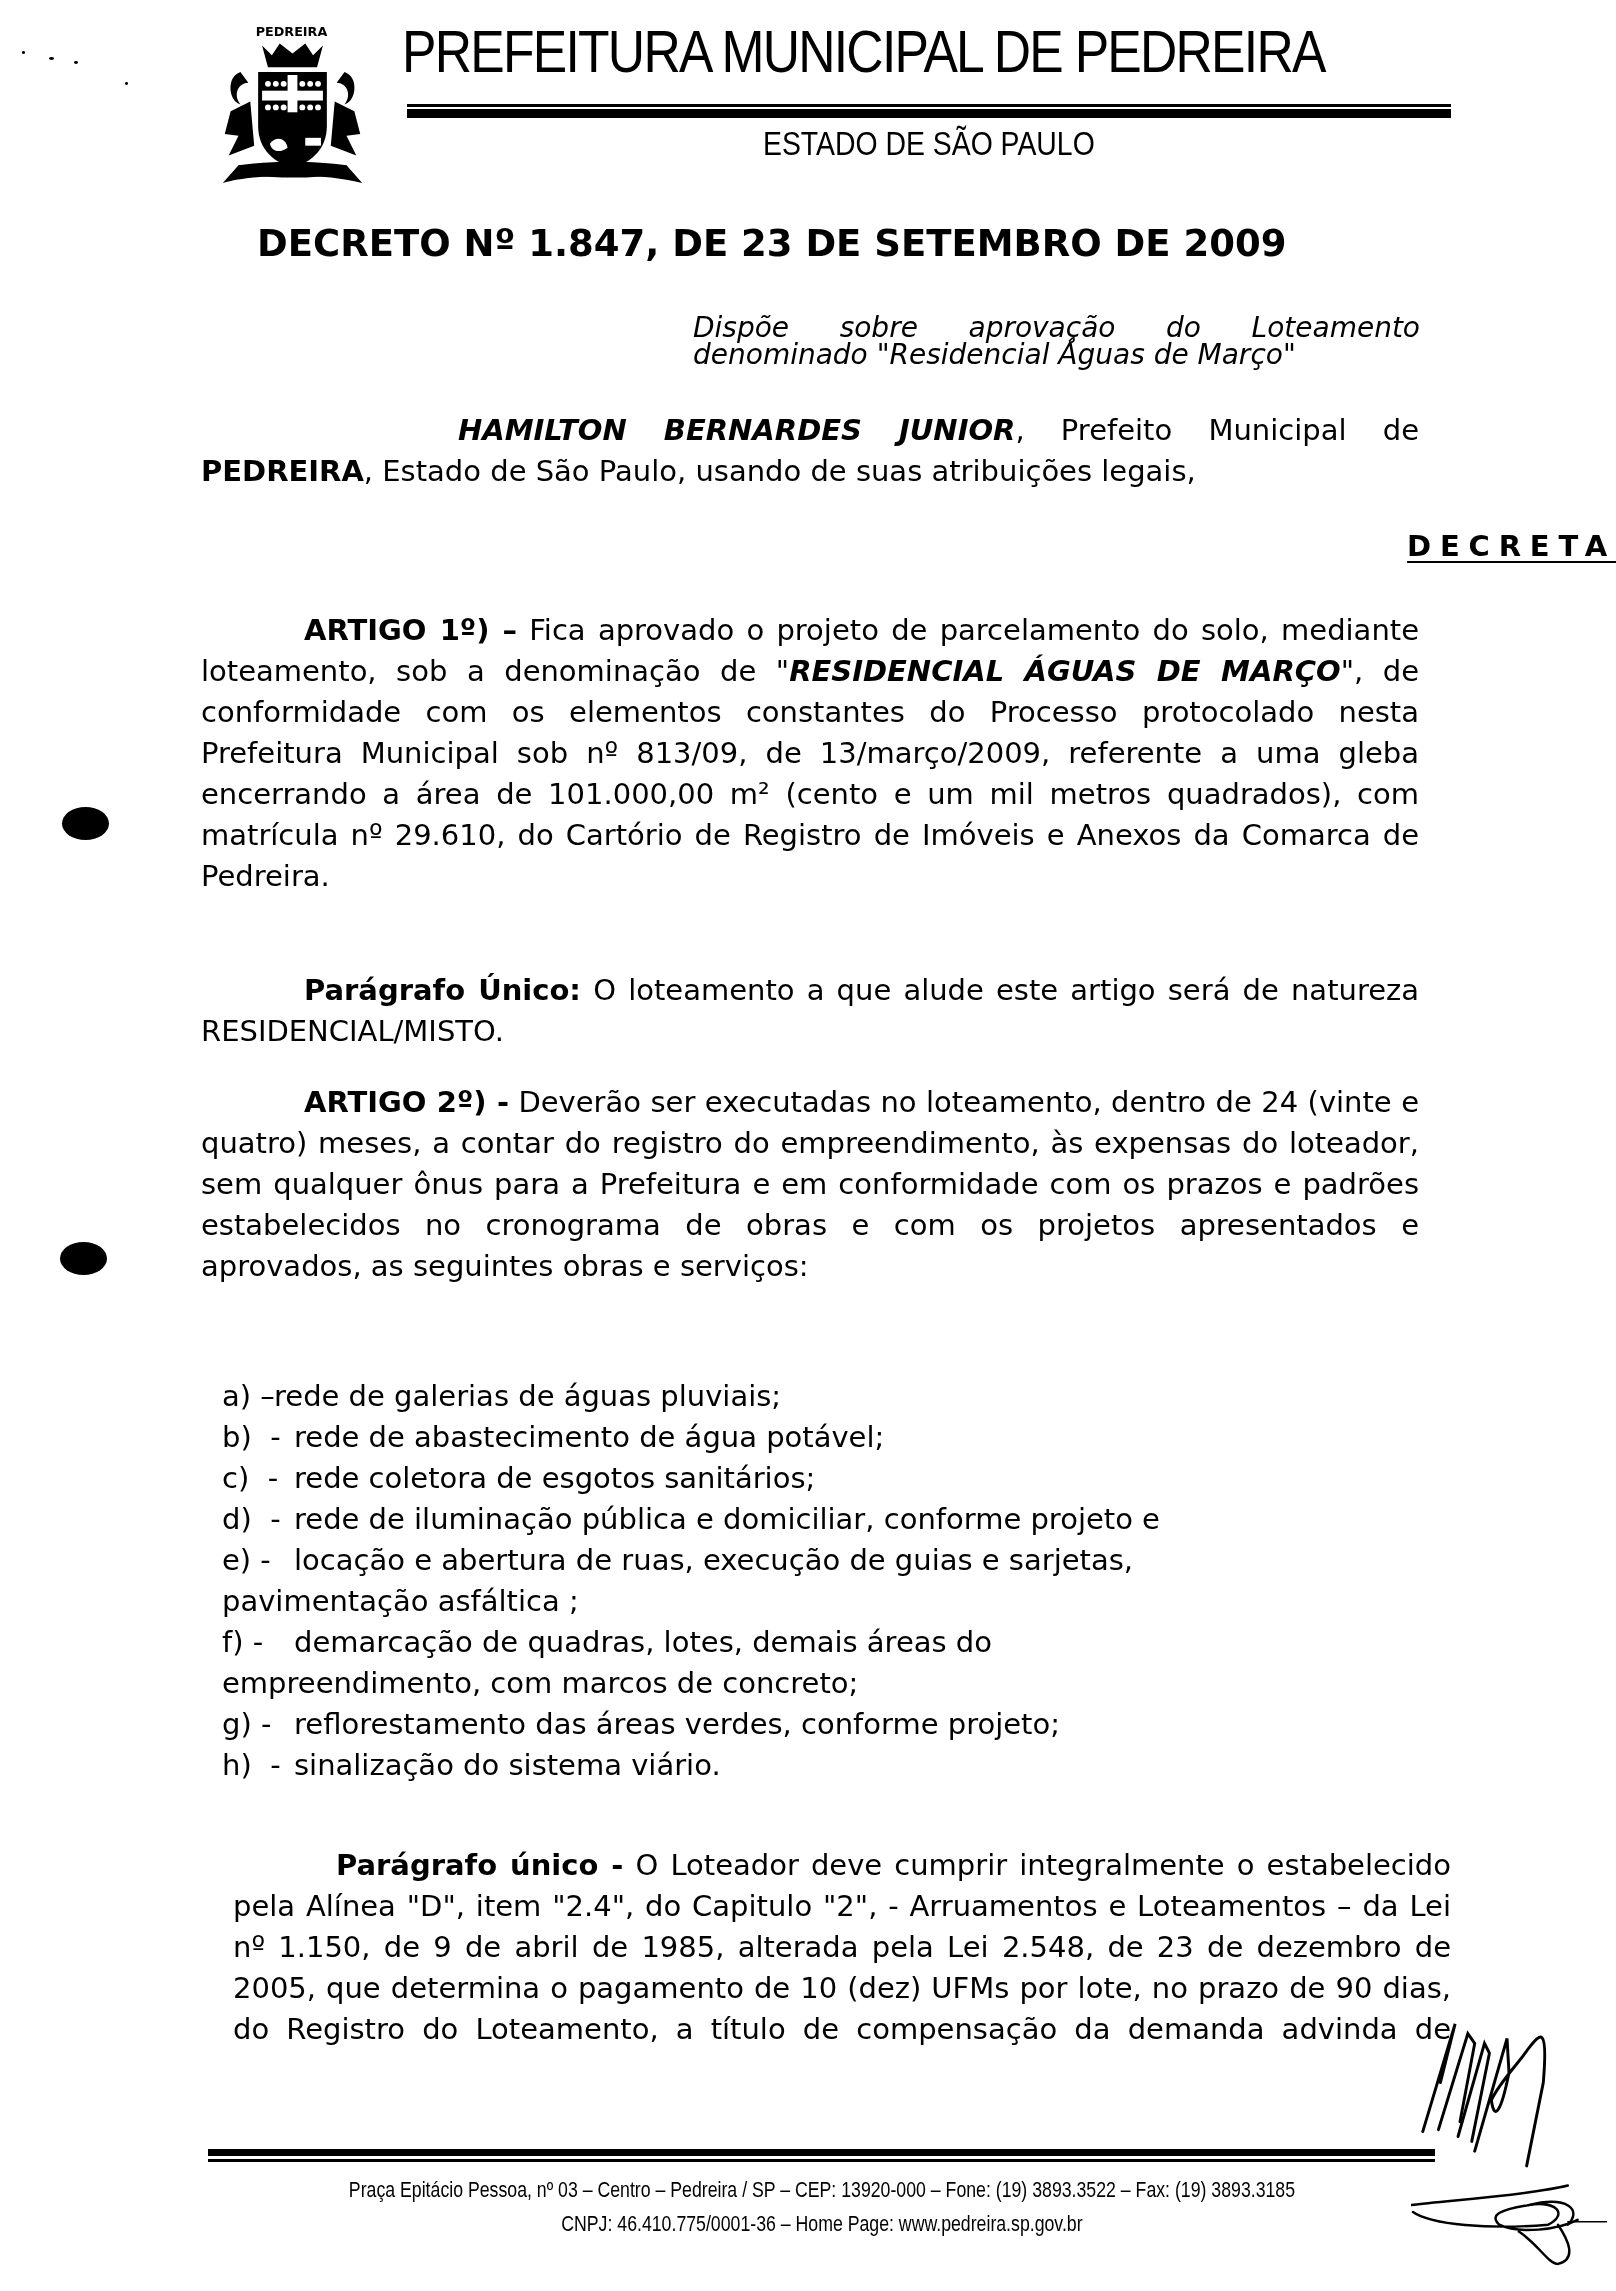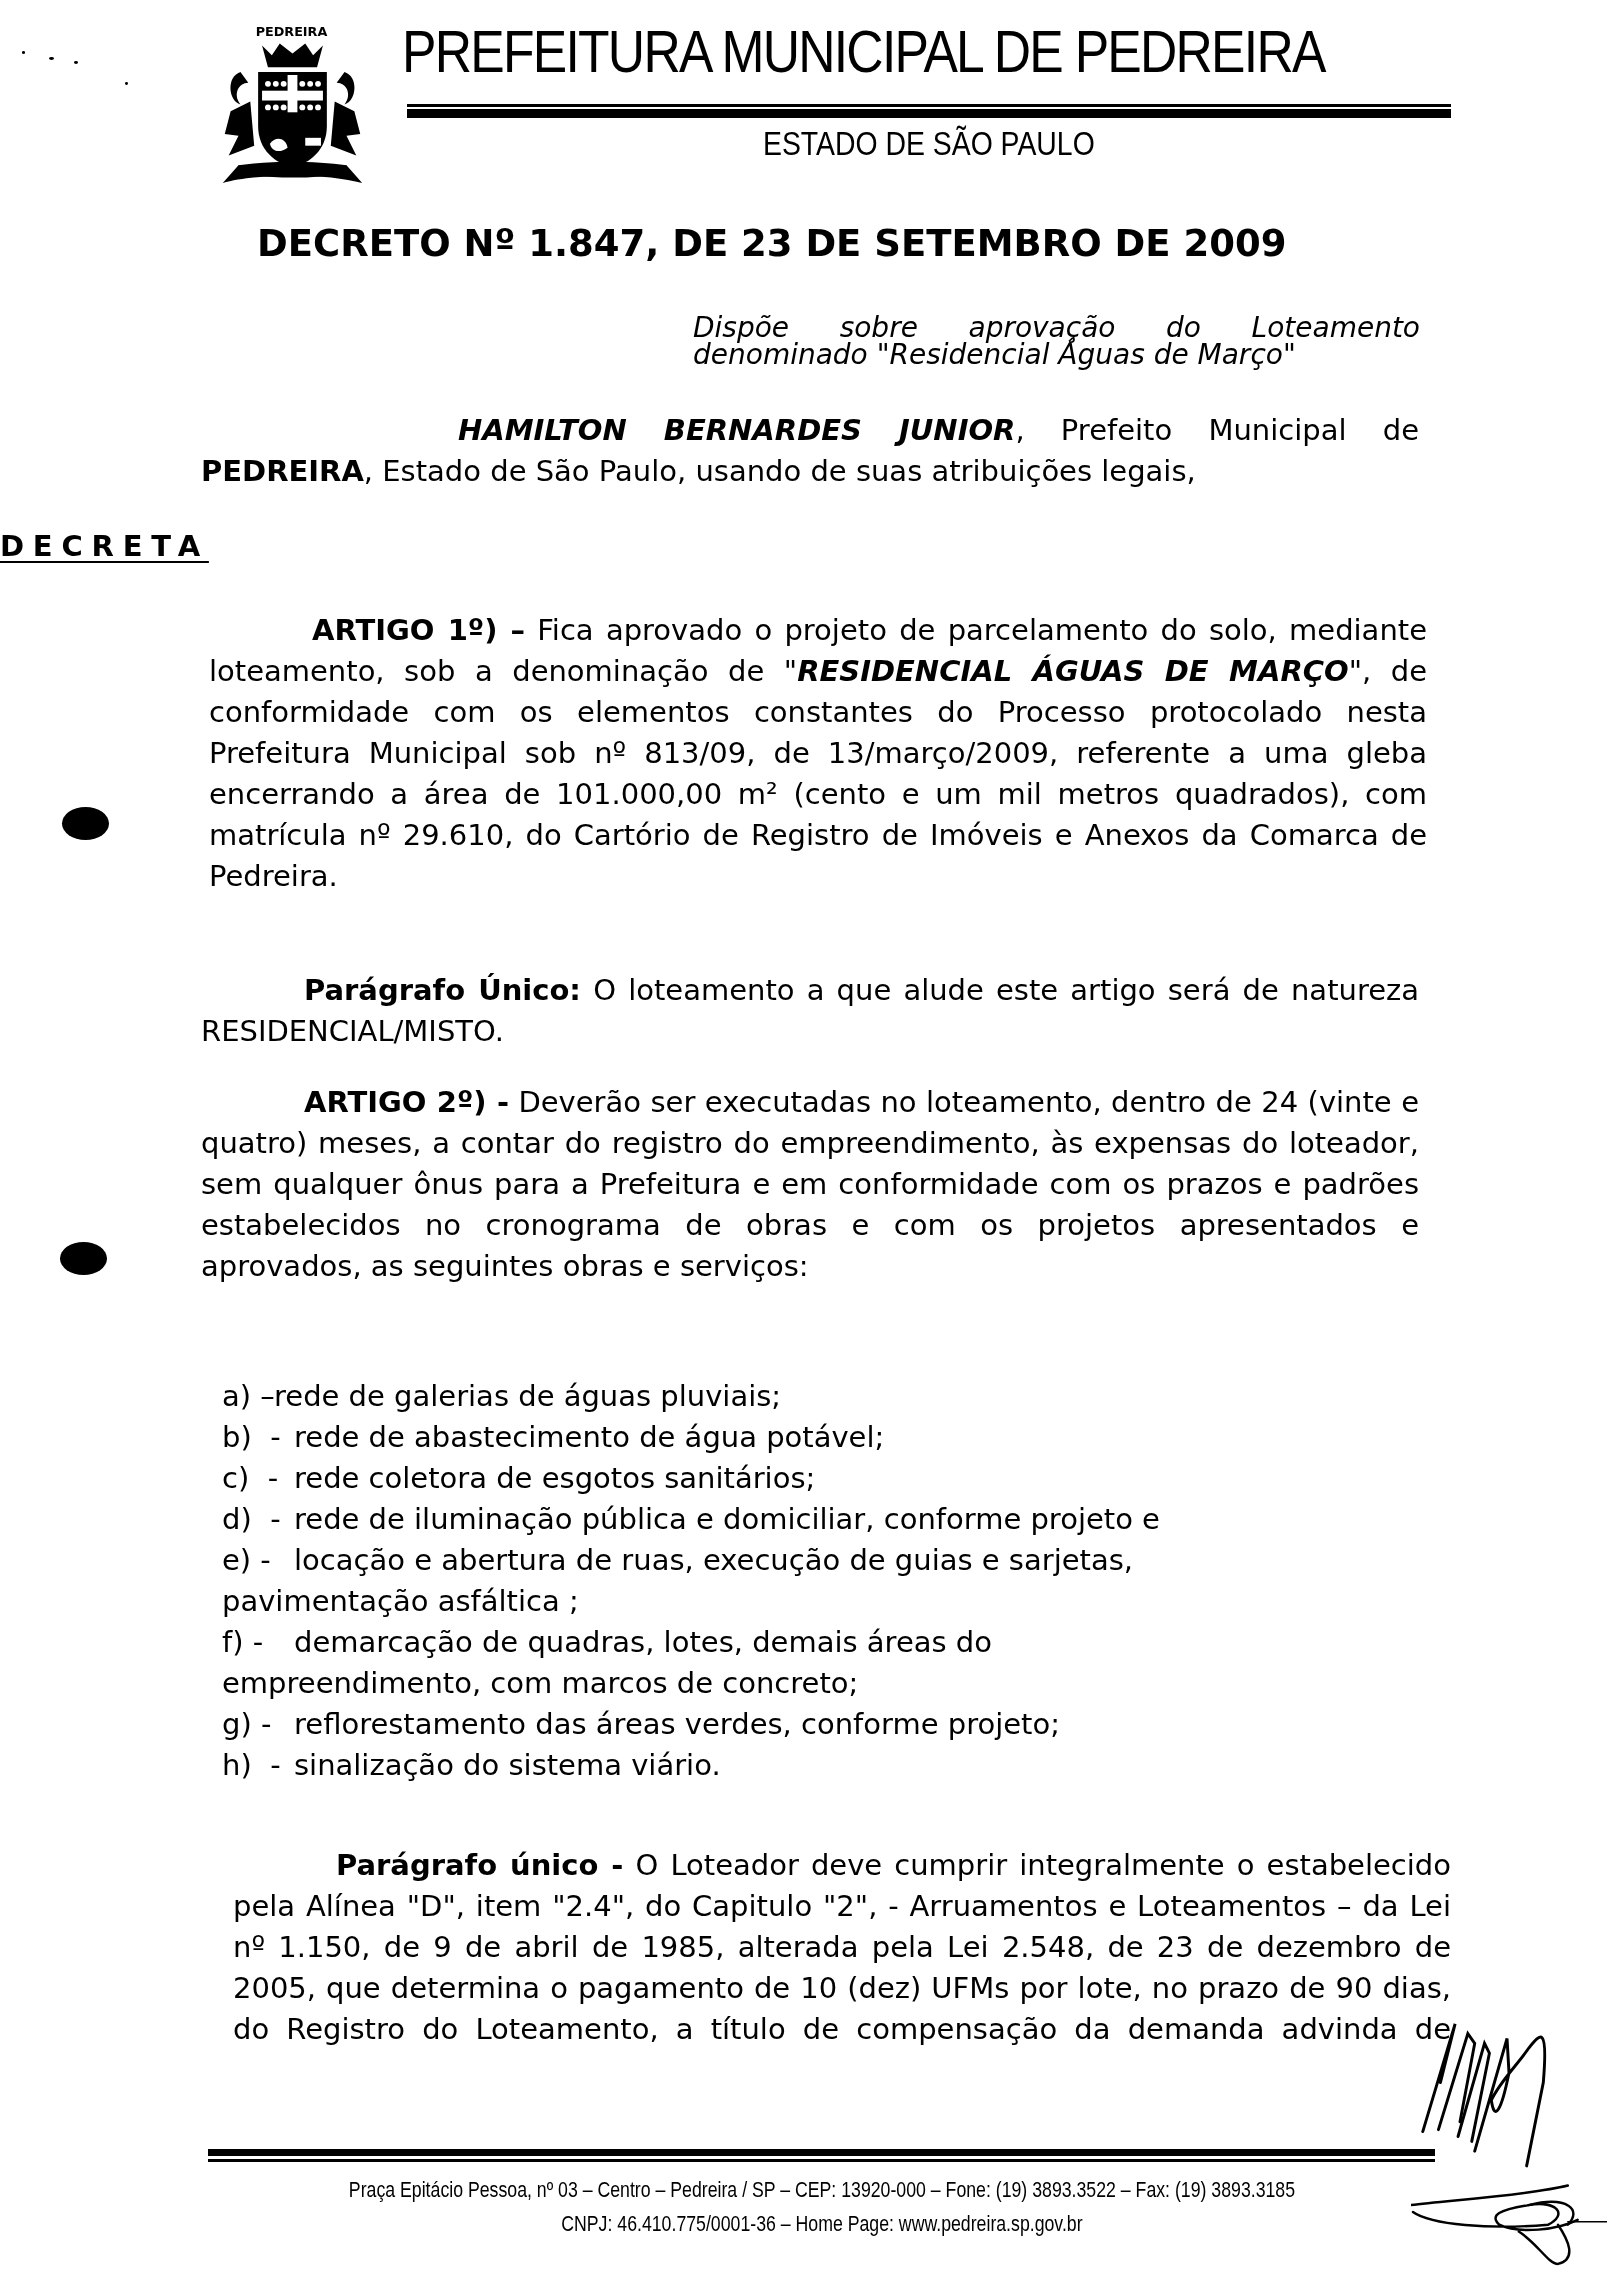--- a/index.html
+++ b/index.html
@@ -32,21 +32,21 @@
   }
   .p {
     position: absolute; left: 201px; width: 1218px;
     font-size: 29px; line-height: 41px; text-align: justify;
   }
   .p .indent { display: inline-block; width: 103px; }
   .p.last-left { text-align-last: left; }
   .p.force-justify { text-align-last: justify; }
 
   .decreta {
-    position: absolute; left: 0; width: 1616px; top: 529px; text-align: left;
+    position: absolute; left: 0; width: 1616px; top: 529px; text-align: right;
     font-weight: bold; font-size: 29px; letter-spacing: 8.8px; text-decoration: underline;
     text-underline-offset: 4.9px;
   }
 
   .list { position: absolute; left: 222px; top: 1376px; width: 1176px; font-size: 29px; line-height: 41px; }
   .list-item { display: flex; }
   .list-item .letter { flex: 0 0 auto; white-space: pre; }
   .list-item .lbl-a { width: 52px; }
   .list-item .lbl { width: 72px; }
   .list-item .txt { flex: 1; }
@@ -119,21 +119,21 @@
 <div class="doc-title">DECRETO Nº 1.847, DE 23 DE SETEMBRO DE 2009</div>
 
 <div class="ementa">Dispõe sobre aprovação do Loteamento denominado "Residencial Águas de Março"</div>
 
 <div class="p last-left" style="top:410px;">
   <span style="display:inline-block;width:257px;"></span><b><i>HAMILTON BERNARDES JUNIOR</i></b><span>, Prefeito Municipal de </span><b>PEDREIRA</b><span>, Estado de São Paulo, usando de suas atribuições legais,</span>
 </div>
 
 <div class="decreta">DECRETA</div>
 
-<div class="p last-left" style="top:610px;margin-left:8px;">
+<div class="p last-left" style="top:610px;">
   <span class="indent"></span><b>ARTIGO 1º) –</b><span> Fica aprovado o projeto de parcelamento do solo, mediante loteamento, sob a denominação de "</span><b><i>RESIDENCIAL ÁGUAS DE MARÇO</i></b><span>", de conformidade com os elementos constantes do Processo protocolado nesta Prefeitura Municipal sob nº 813/09, de 13/março/2009, referente a uma gleba encerrando a área de 101.000,00 m² (cento e um mil metros quadrados), com matrícula nº 29.610, do Cartório de Registro de Imóveis e Anexos da Comarca de Pedreira.</span>
 </div>
 
 <div class="p last-left" style="top:970px;">
   <span class="indent"></span><b>Parágrafo Único:</b><span> O loteamento a que alude este artigo será de natureza RESIDENCIAL/MISTO.</span>
 </div>
 
 <div class="p last-left" style="top:1082px;">
   <span class="indent"></span><b>ARTIGO 2º) -</b><span>  Deverão ser executadas no loteamento, dentro de 24 (vinte e quatro) meses, a contar do registro do empreendimento, às expensas do loteador, sem qualquer ônus para a Prefeitura e em conformidade com os prazos e padrões estabelecidos no cronograma de obras e com os projetos apresentados e aprovados, as seguintes obras e serviços:</span>
 </div>

